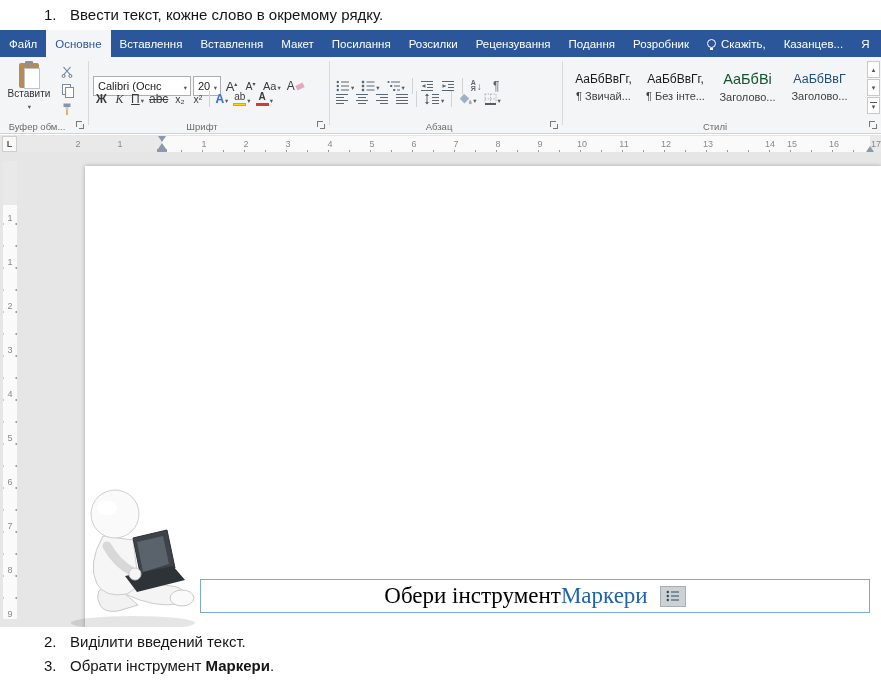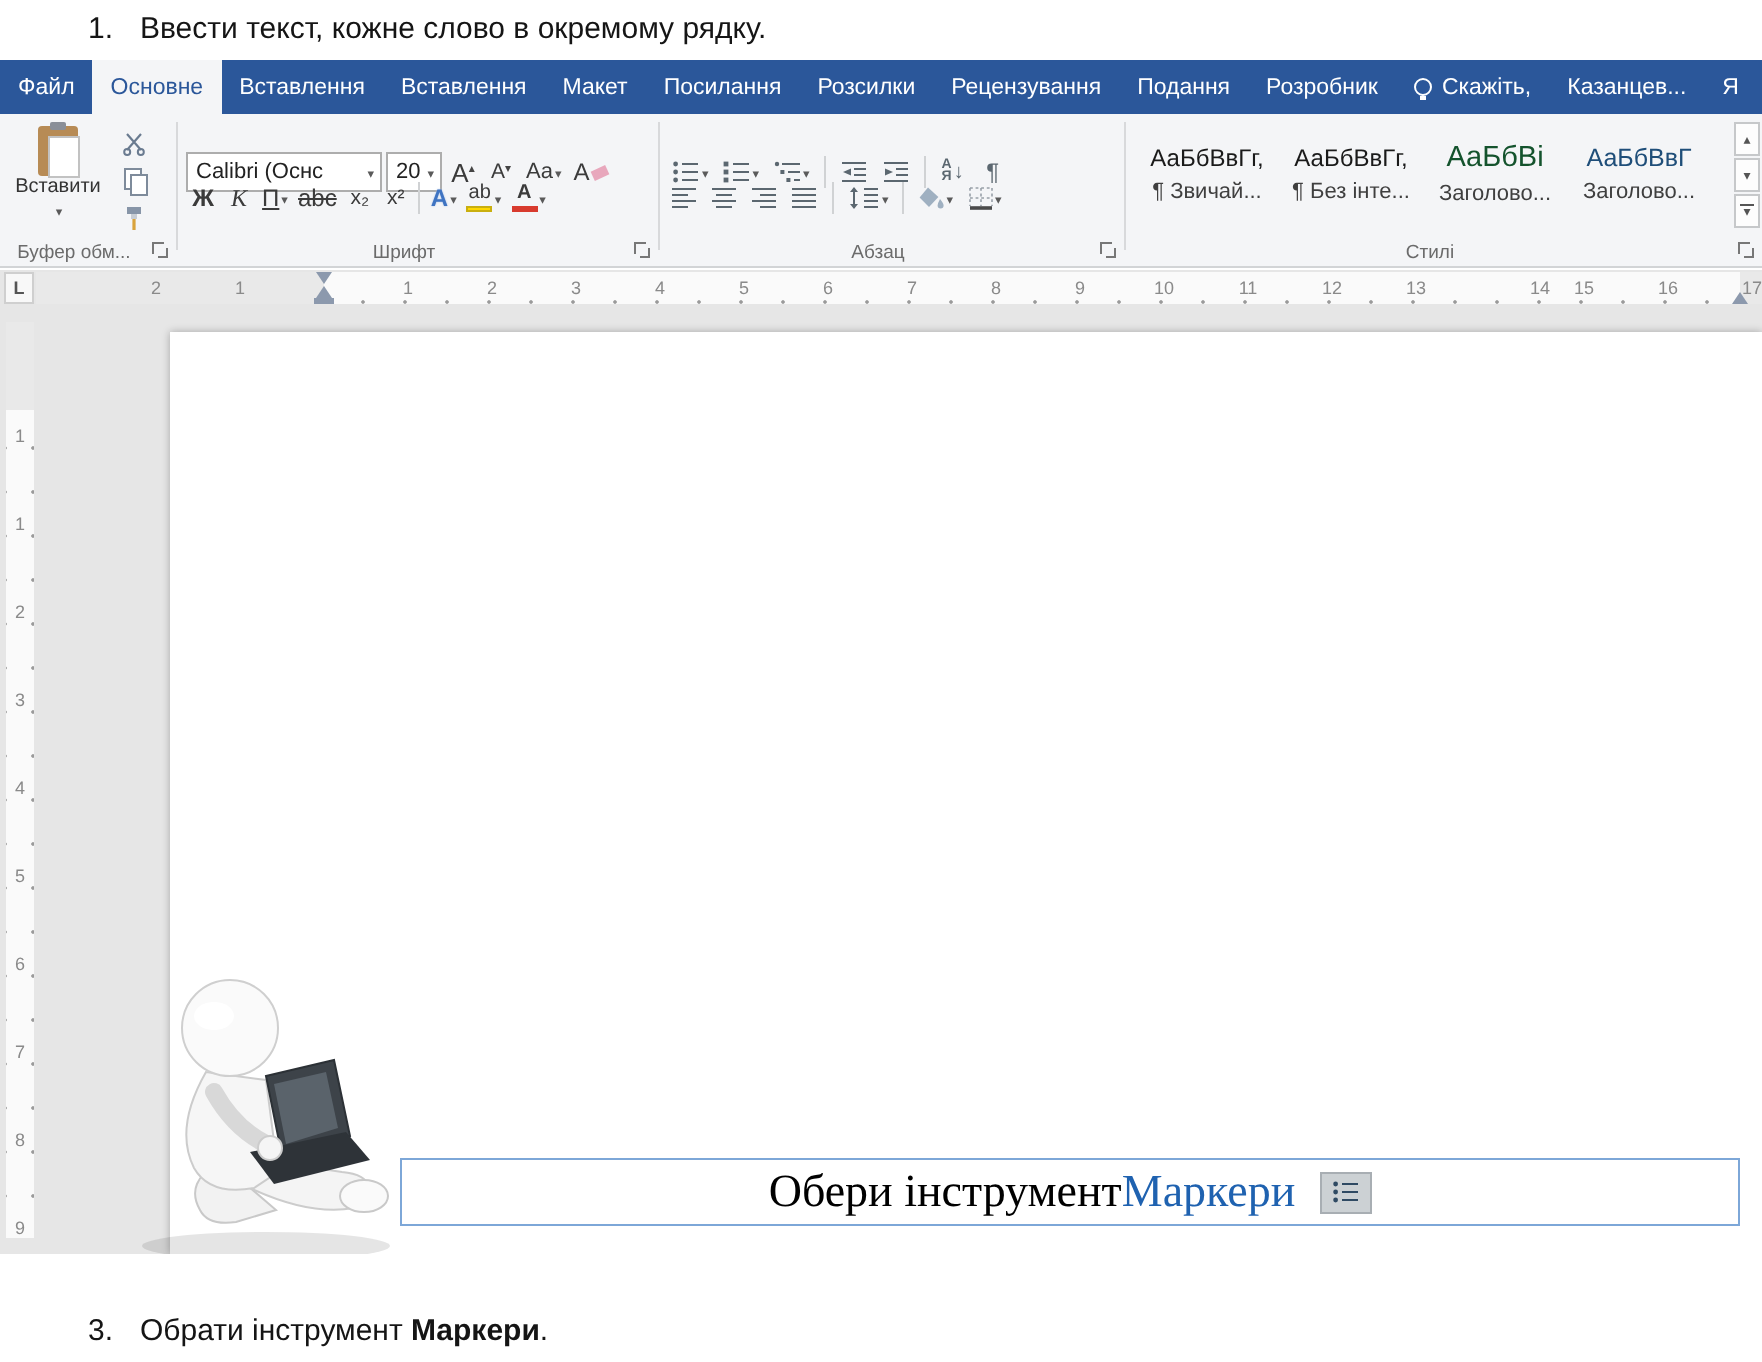--- a/index.html
+++ b/index.html
@@ -463,17 +463,20 @@
           <polygon points="78,62 112,54 120,92 86,102" fill="#3d4349" stroke="#2c3136"></polygon>
           <polygon points="82,66 108,60 114,88 88,96" fill="#5a636b"></polygon>
           <polygon points="70,100 118,90 130,104 82,116" fill="#2e3338"></polygon>
           <path d="M52 70 q10 18 26 26" stroke="#d8d8d8" stroke-width="9" fill="none" stroke-linecap="round"></path>
           <circle cx="80" cy="98" r="6" fill="#f5f5f5" stroke="#cccccc"></circle>
         </svg>
       </div>
     </div>
   </div>
 
+  <div class="step s2">
+    <span class="num">2.</span><span>Виділити введений текст.</span>
+  </div>
   <div class="step s3">
     <span class="num">3.</span><span>Обрати інструмент </span><b>Маркери</b><span>.</span>
   </div>
 
 </div>
 
 </body></html>

